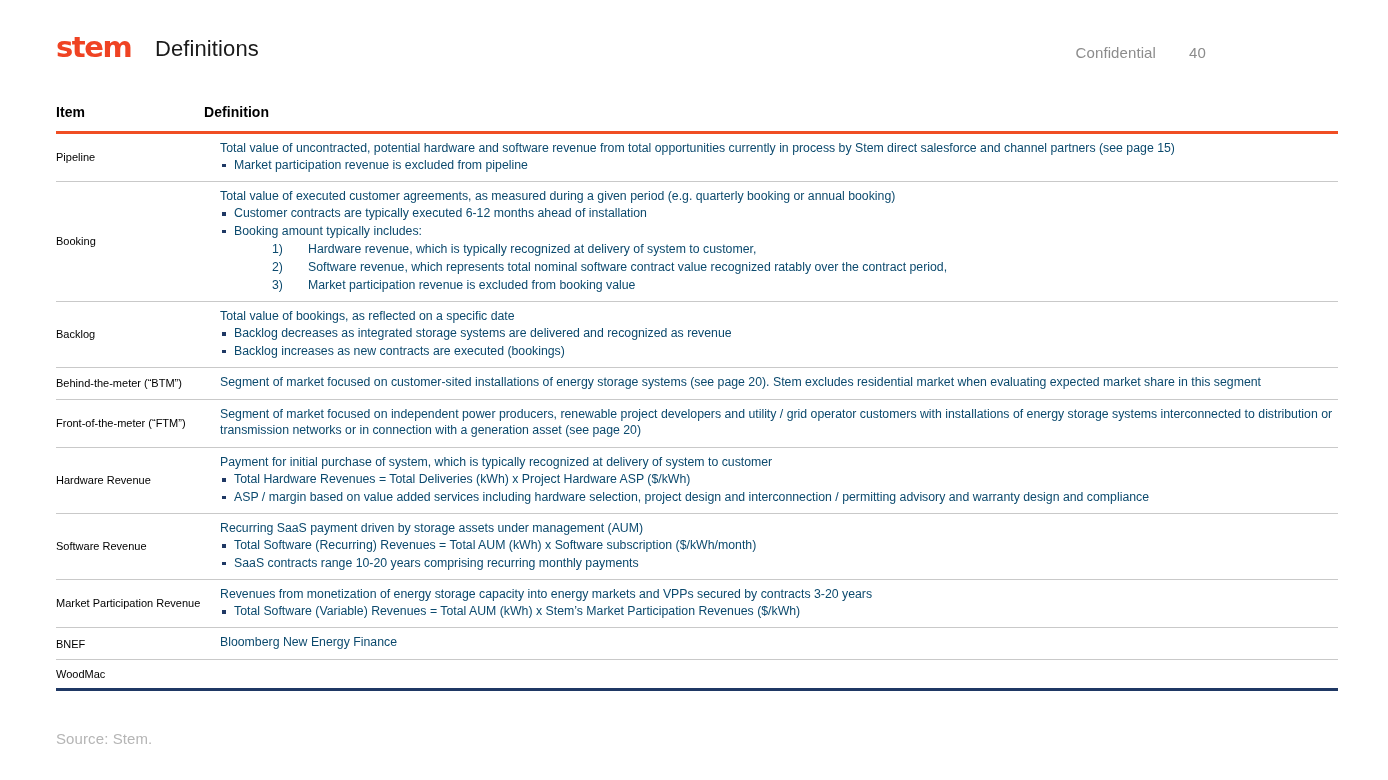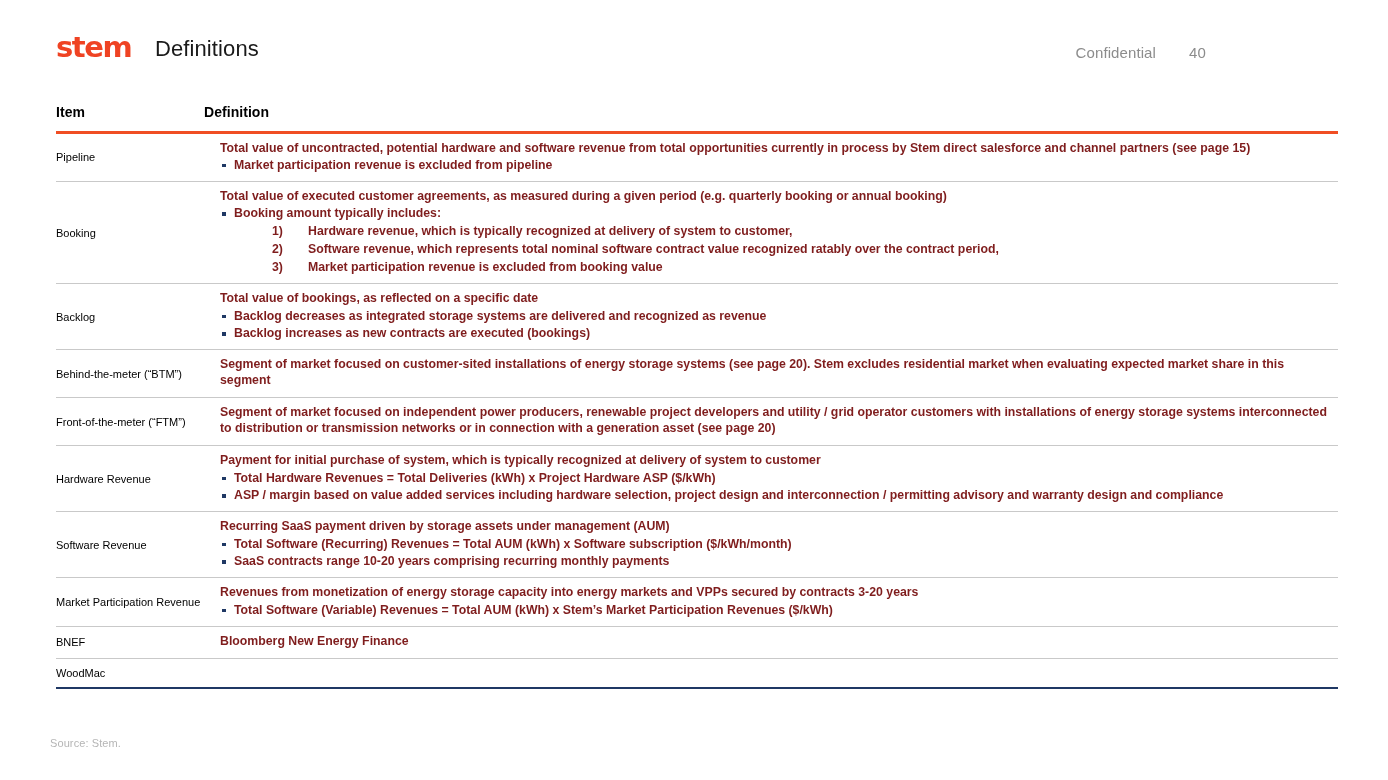--- a/index.html
+++ b/index.html
@@ -108,22 +108,21 @@
     flex: 0 0 164px;
     font-size: 11px;
     line-height: 1.28;
     color: #000;
     padding-right: 8px;
   }
   .cell-def {
     flex: 1 1 auto;
     font-size: 12.3px;
     line-height: 1.3;
-    color: #7f1d1d;
-    font-weight: bold;
+    color: #0c4a6e;
   }
   .def-lead {
     display: block;
     margin-bottom: 1px;
   }
 
   ul.bullets {
     list-style: none;
     margin: 0;
     padding: 0;
@@ -162,26 +161,25 @@
 
   .rule-bottom {
     height: 2.5px;
     background: #1f3864;
     width: 1282px;
   }
 
   
   .source-note {
     position: absolute;
-    left: 50px;
+    left: 56px;
     top: 730px;
-    font-size: 11px;
+    font-size: 15px;
     color: #b5b5b5;
     letter-spacing: 0.1px;
-    margin-top: 7px;
   }
 </style>
 </head>
 <body>
 
 <div class="slide">
 
   <div class="header">
     <div class="logo" style="color: rgb(239, 67, 35);">stem</div>
     <div class="slide-title">Definitions</div>
@@ -206,20 +204,21 @@
             <ul class="bullets">
               <li>Market participation revenue is excluded from pipeline</li>
             </ul>
           </div>
         </div>
         <div class="row">
           <div class="cell-item">Booking</div>
           <div class="cell-def">
             <span class="def-lead">Total value of executed customer agreements, as measured during a given period (e.g. quarterly booking or annual booking)</span>
             <ul class="bullets">
+              <li>Customer contracts are typically executed 6-12 months ahead of installation</li>
               <li>Booking amount typically includes:</li>
             </ul>
             <ol class="numbers">
               <li><span class="num">1)</span><span>Hardware revenue, which is typically recognized at delivery of system to customer,</span></li>
               <li><span class="num">2)</span><span>Software revenue, which represents total nominal software contract value recognized ratably over the contract period,</span></li>
               <li><span class="num">3)</span><span>Market participation revenue is excluded from booking value</span></li>
             </ol>
           </div>
         </div>
         <div class="row">

